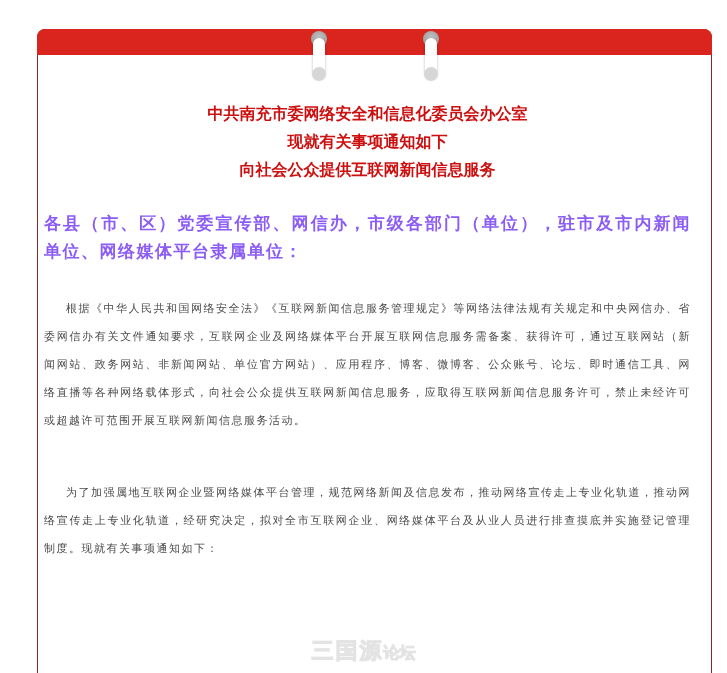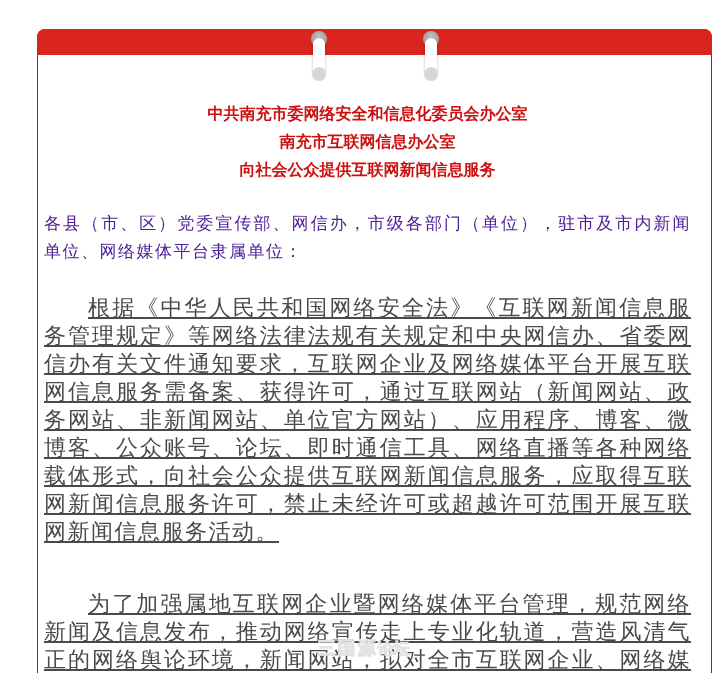--- a/index.html
+++ b/index.html
@@ -59,48 +59,47 @@
   .title-line {
     font-size:16px;
     font-weight:bold;
     line-height:28px;
     color:#cc0f0f;
   }
 
   .salutation {
     margin-top:26px;
     font-size:17px;
-    font-weight:normal;
+    font-weight:bold;
     line-height:28px;
     letter-spacing:1.5px;
-    color:#4c1d95;
+    color:#8b5cf6;
     text-align:justify;
   }
 
   .para {
-    font-size:22px;
+    font-size:11px;
     line-height:28px;
     letter-spacing:1.5px;
     color:#4a4a4a;
     text-align:justify;
     text-indent:2em;
-    text-decoration:underline;
   }
   .para-1 { margin-top:28px; }
   .para-2 { margin-top:44px; }
 
   .watermark {
     position:absolute;
     left:0; right:0; top:636px;
     text-align:center;
     pointer-events:none;
     color:#efefef;
     -webkit-text-stroke:1px #e3e3e3;
   }
-  .wm-main  { font-size:18px; font-weight:bold; letter-spacing:2px; }
+  .wm-main  { font-size:22px; font-weight:bold; letter-spacing:2px; }
   .wm-suffix{ font-size:16px; font-weight:bold; }
 </style>
 </head>
 <body>
 
 <div class="card">
 
   <div class="redbar"></div>
 
   <div class="pin pin-1">
@@ -112,28 +111,28 @@
   <div class="pin pin-2">
     <span class="pin-top"></span>
     <span class="pin-stem"></span>
     <span class="pin-bottom"></span>
   </div>
 
   <div class="content">
 
     <div class="titleblock">
       <div class="title-line">中共南充市委网络安全和信息化委员会办公室</div>
-      <div class="title-line">南充市互联网信息办公室</div>
+      <div class="title-line">现就有关事项通知如下</div>
       <div class="title-line">向社会公众提供互联网新闻信息服务</div>
     </div>
 
     <p class="salutation">各县（市、区）党委宣传部、网信办，市级各部门（单位），驻市及市内新闻单位、网络媒体平台隶属单位：</p>
 
     <p class="para para-1">根据《中华人民共和国网络安全法》《互联网新闻信息服务管理规定》等网络法律法规有关规定和中央网信办、省委网信办有关文件通知要求，互联网企业及网络媒体平台开展互联网信息服务需备案、获得许可，通过互联网站（新闻网站、政务网站、非新闻网站、单位官方网站）、应用程序、博客、微博客、公众账号、论坛、即时通信工具、网络直播等各种网络载体形式，向社会公众提供互联网新闻信息服务，应取得互联网新闻信息服务许可，禁止未经许可或超越许可范围开展互联网新闻信息服务活动。</p>
 
-    <p class="para para-2">为了加强属地互联网企业暨网络媒体平台管理，规范网络新闻及信息发布，推动网络宣传走上专业化轨道，营造风清气正的网络舆论环境，新闻网站，拟对全市互联网企业、网络媒体平台及从业人员进行排查摸底并实施登记管理制度。现就有关事项通知如下：</p>
+    <p class="para para-2">为了加强属地互联网企业暨网络媒体平台管理，规范网络新闻及信息发布，推动网络宣传走上专业化轨道，推动网络宣传走上专业化轨道，经研究决定，拟对全市互联网企业、网络媒体平台及从业人员进行排查摸底并实施登记管理制度。现就有关事项通知如下：</p>
 
   </div>
 </div>
 
 <div class="watermark">
   <span class="wm-main">三国源</span><span class="wm-suffix">论坛</span>
 </div>
 
 </body></html>

